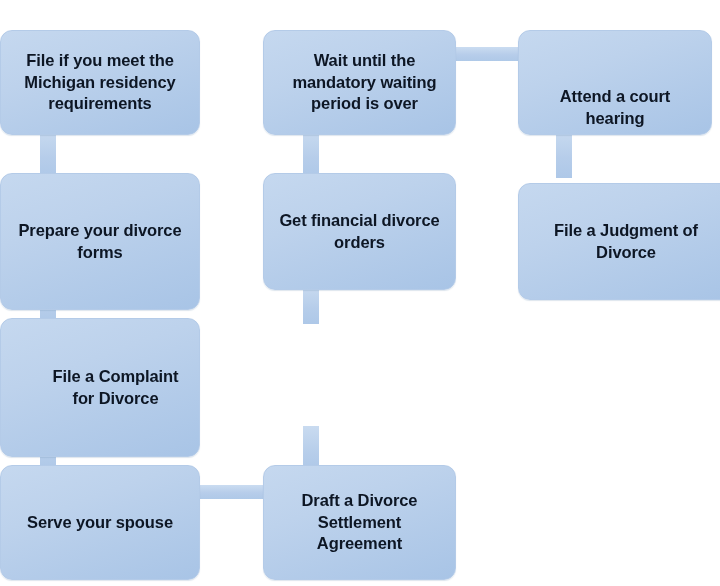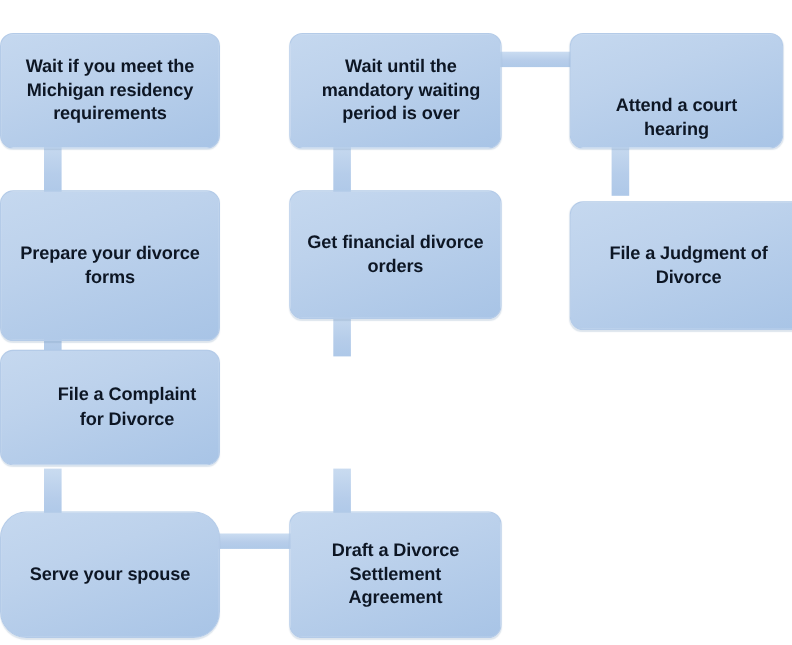--- a/index.html
+++ b/index.html
@@ -60,32 +60,32 @@
 
   <div class="connector v" style="left:303px; top:426px; width:16px; height:45px;"></div>
   <div class="connector v" style="left:303px; top:284px; width:16px; height:40px;"></div>
   <div class="connector v" style="left:303px; top:128px; width:16px; height:50px;"></div>
 
   <div class="connector h" style="left:447px; top:47px; width:78px; height:14px;"></div>
 
   <div class="connector v" style="left:556px; top:128px; width:16px; height:50px;"></div>
 
   <div class="node" style="left:0px; top:30px; width:200px; height:105px;">
-    <span>Wait if you meet the Michigan residency requirements</span>
+    <span>File if you meet the Michigan residency requirements</span>
   </div>
 
   <div class="node" style="left:0px; top:173px; width:200px; height:137px;">
     <span>Prepare your divorce forms</span>
   </div>
 
-  <div class="node" style="left:0px; top:318px; width:200px; height:105px;padding-left:41px;">
+  <div class="node" style="left:0px; top:318px; width:200px; height:139px;padding-left:41px;">
     <span>File a Complaint for Divorce</span>
   </div>
 
-  <div class="node" style="left:0px; top:465px; width:200px; height:115px;border-radius:24px;">
+  <div class="node" style="left:0px; top:465px; width:200px; height:115px;">
     <span>Serve your spouse</span>
   </div>
 
   <div class="node" style="left:263px; top:30px; width:193px; height:105px;padding-left:20px;">
     <span>Wait until the mandatory waiting period is over</span>
   </div>
 
   <div class="node" style="left:263px; top:173px; width:193px; height:117px;">
     <span>Get financial divorce orders</span>
   </div>

